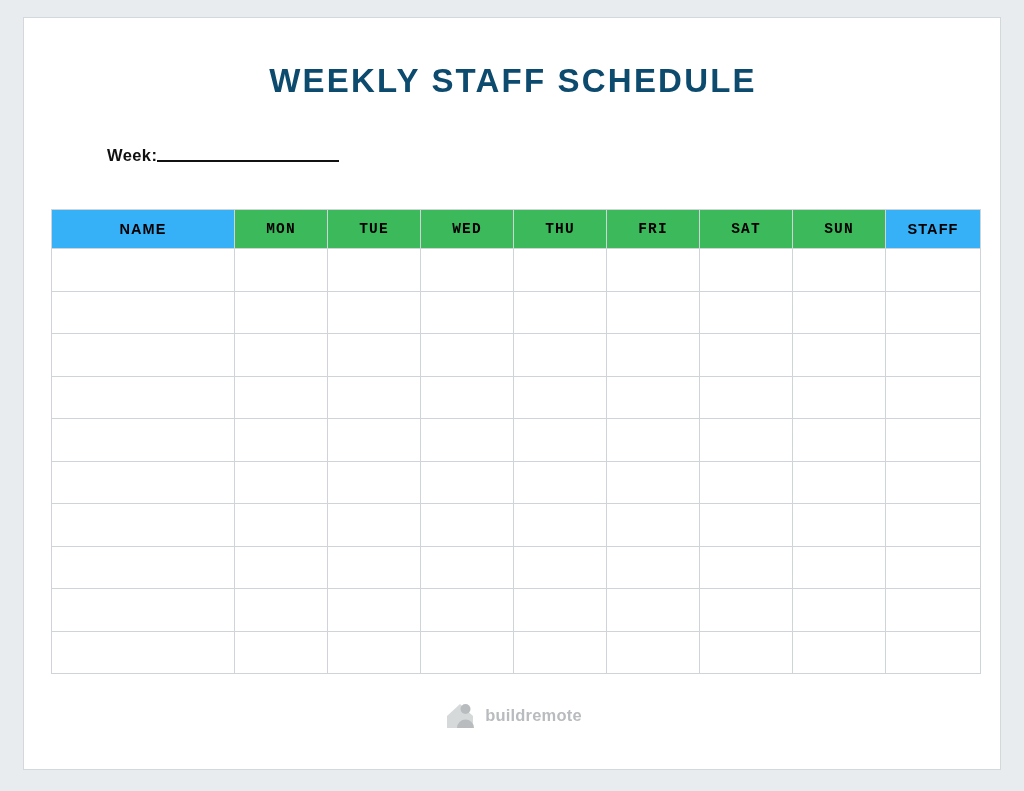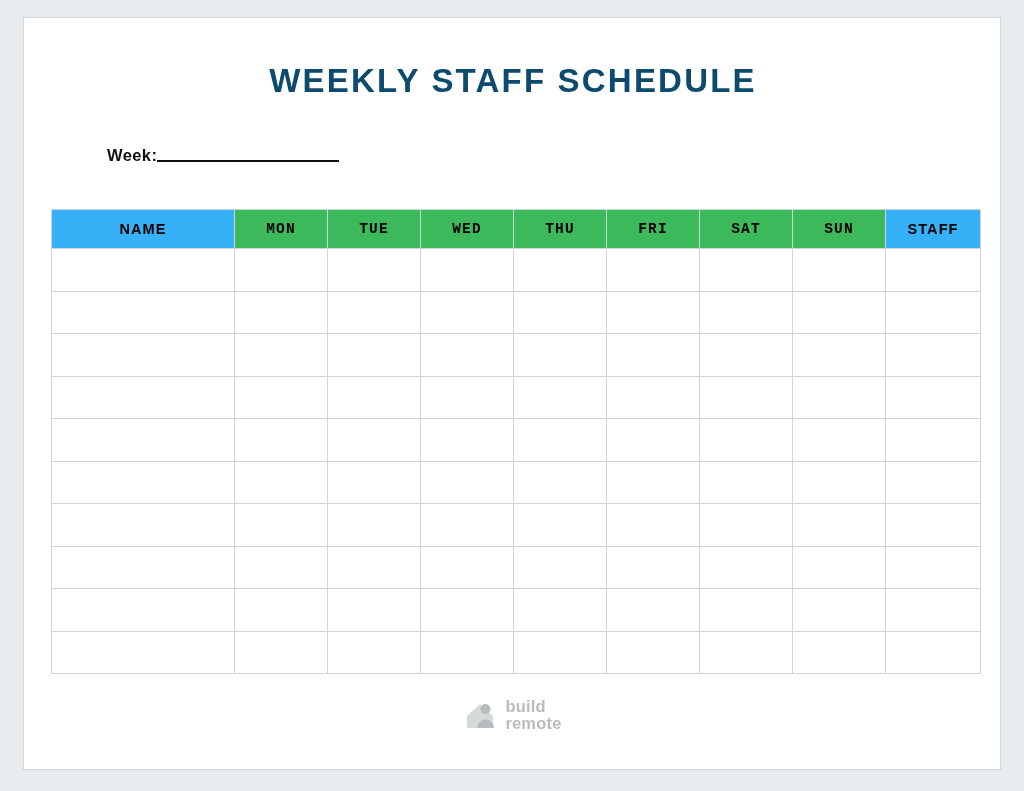--- a/index.html
+++ b/index.html
@@ -106,21 +106,20 @@
     gap: 7px;
   }
   .logo-mark {
     width: 34px;
     height: 34px;
     position: relative;
     flex: none;
   }
   .logo-text {
     display: flex;
-    flex-direction: column;
     line-height: 1.03;
     color: #b9bcbe;
     font-size: 16.5px;
     font-weight: bold;
     letter-spacing: 0.2px;
   }
 </style>
 </head>
 <body>
 

